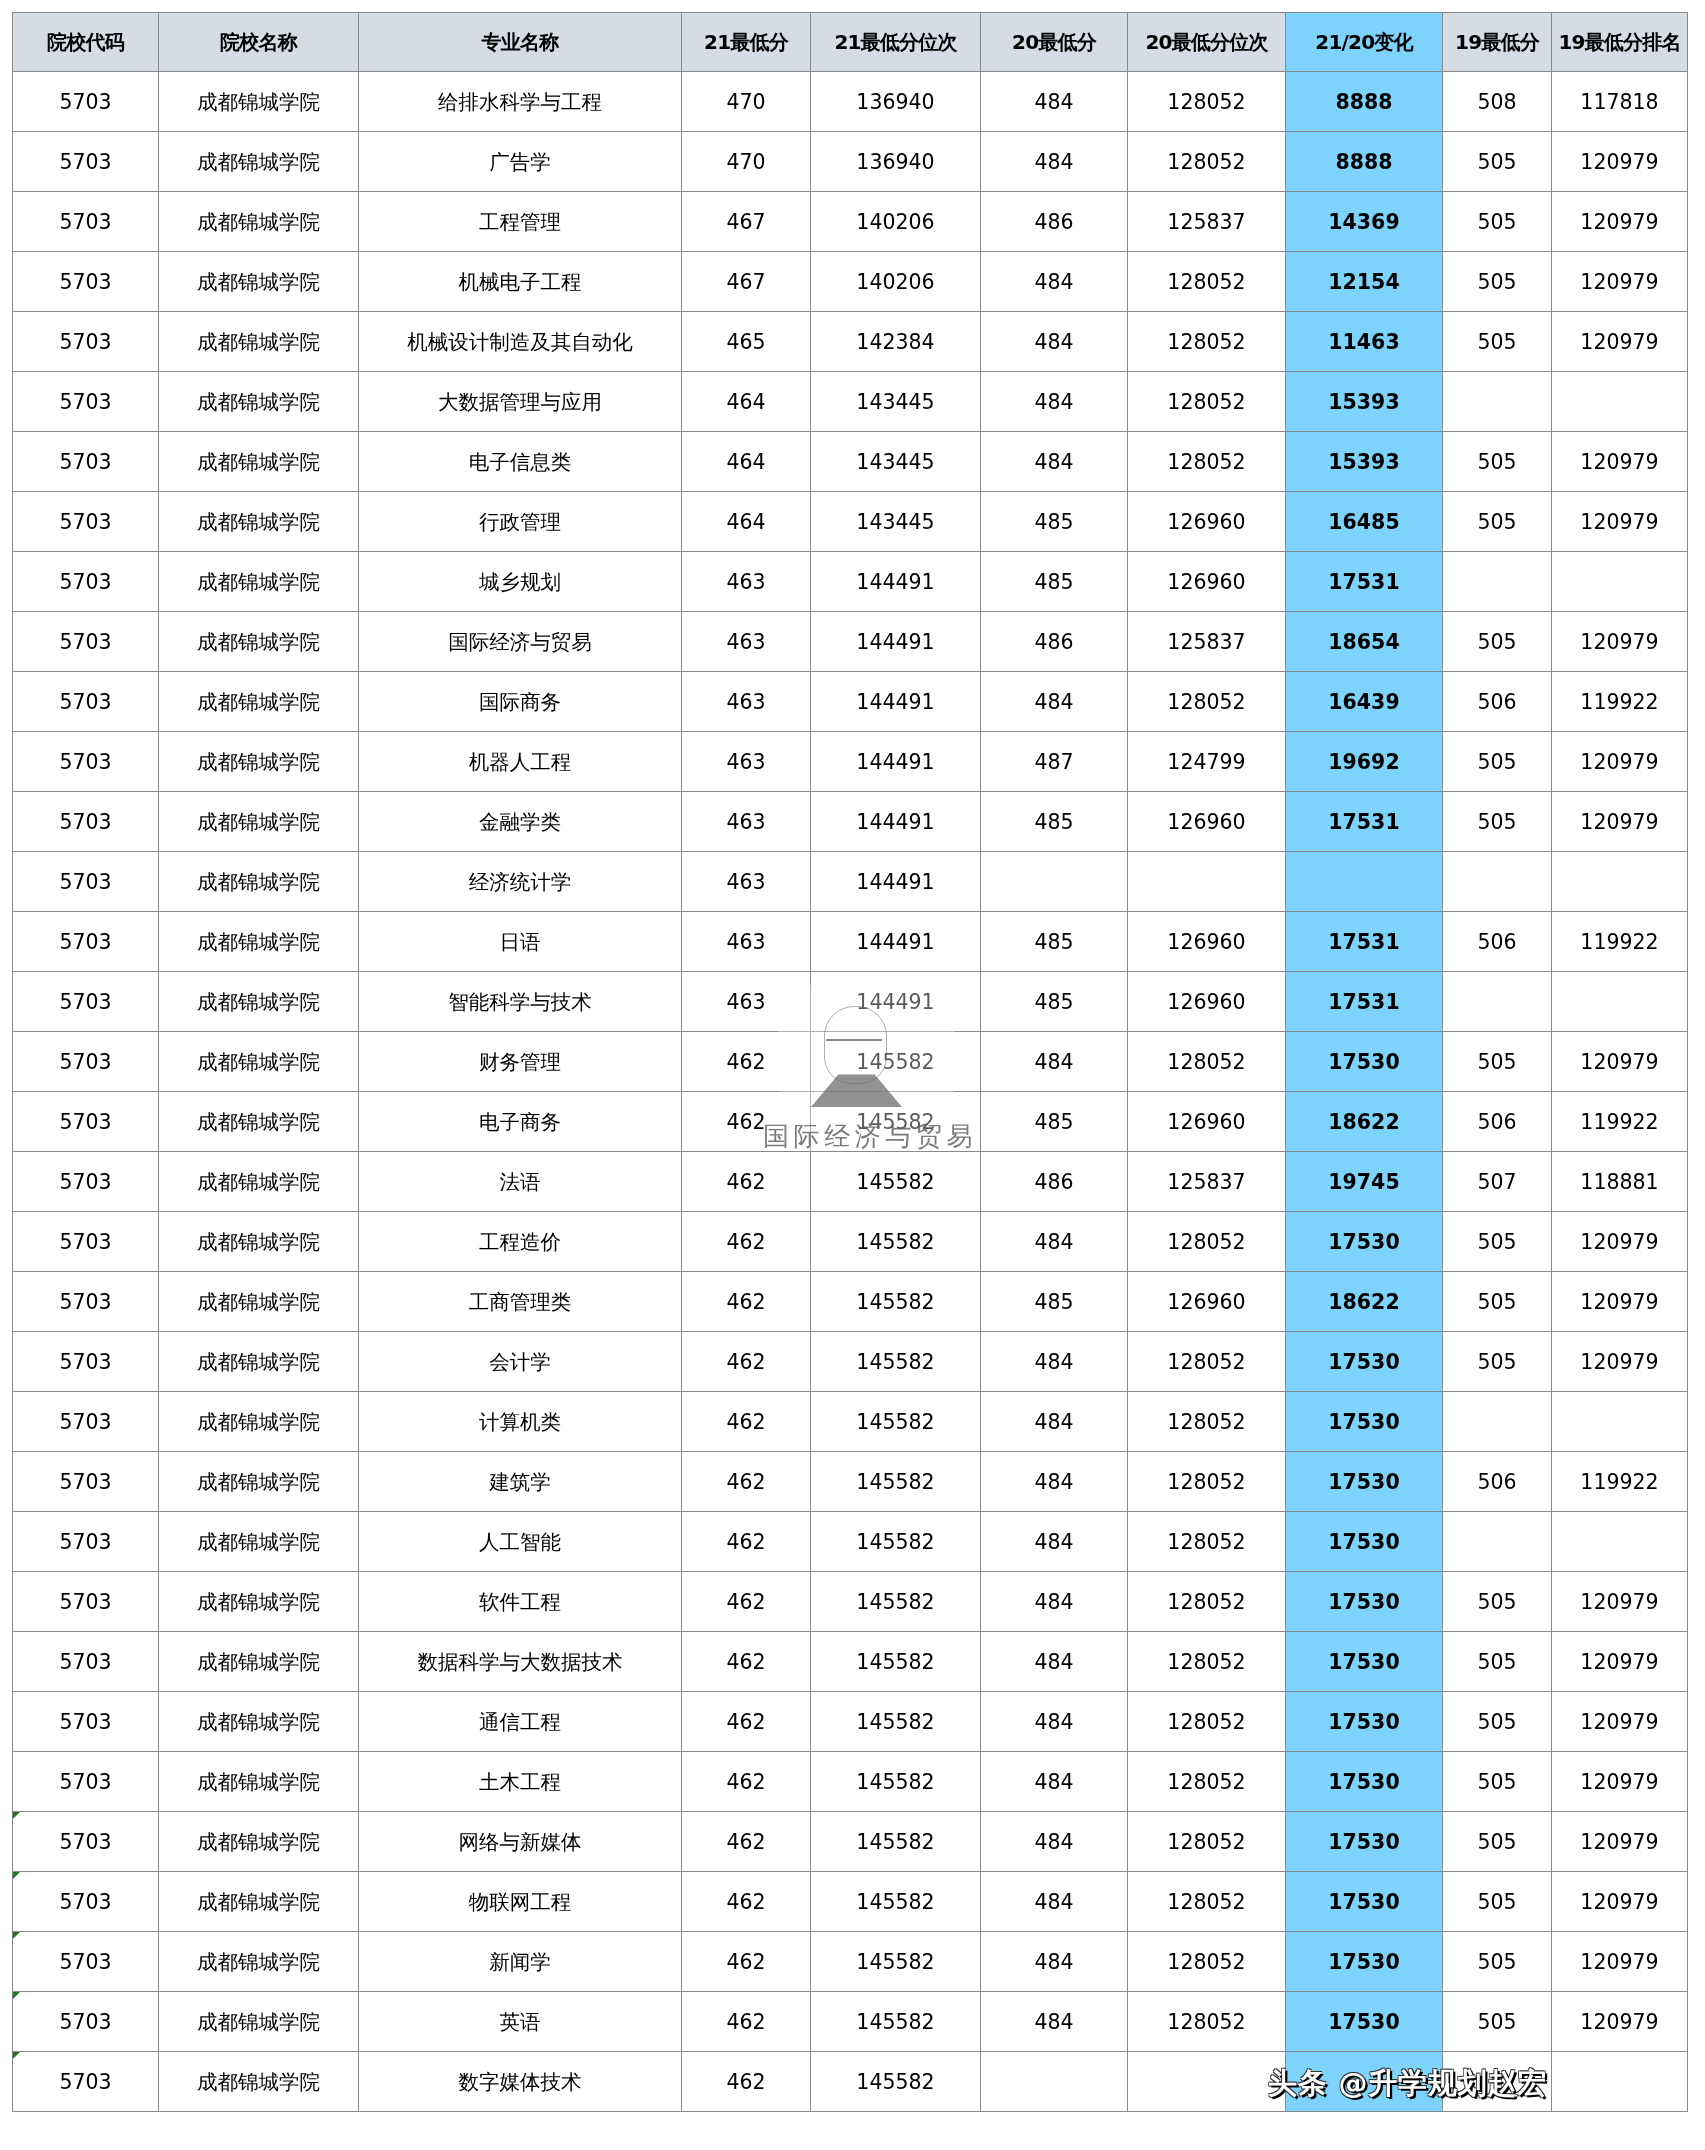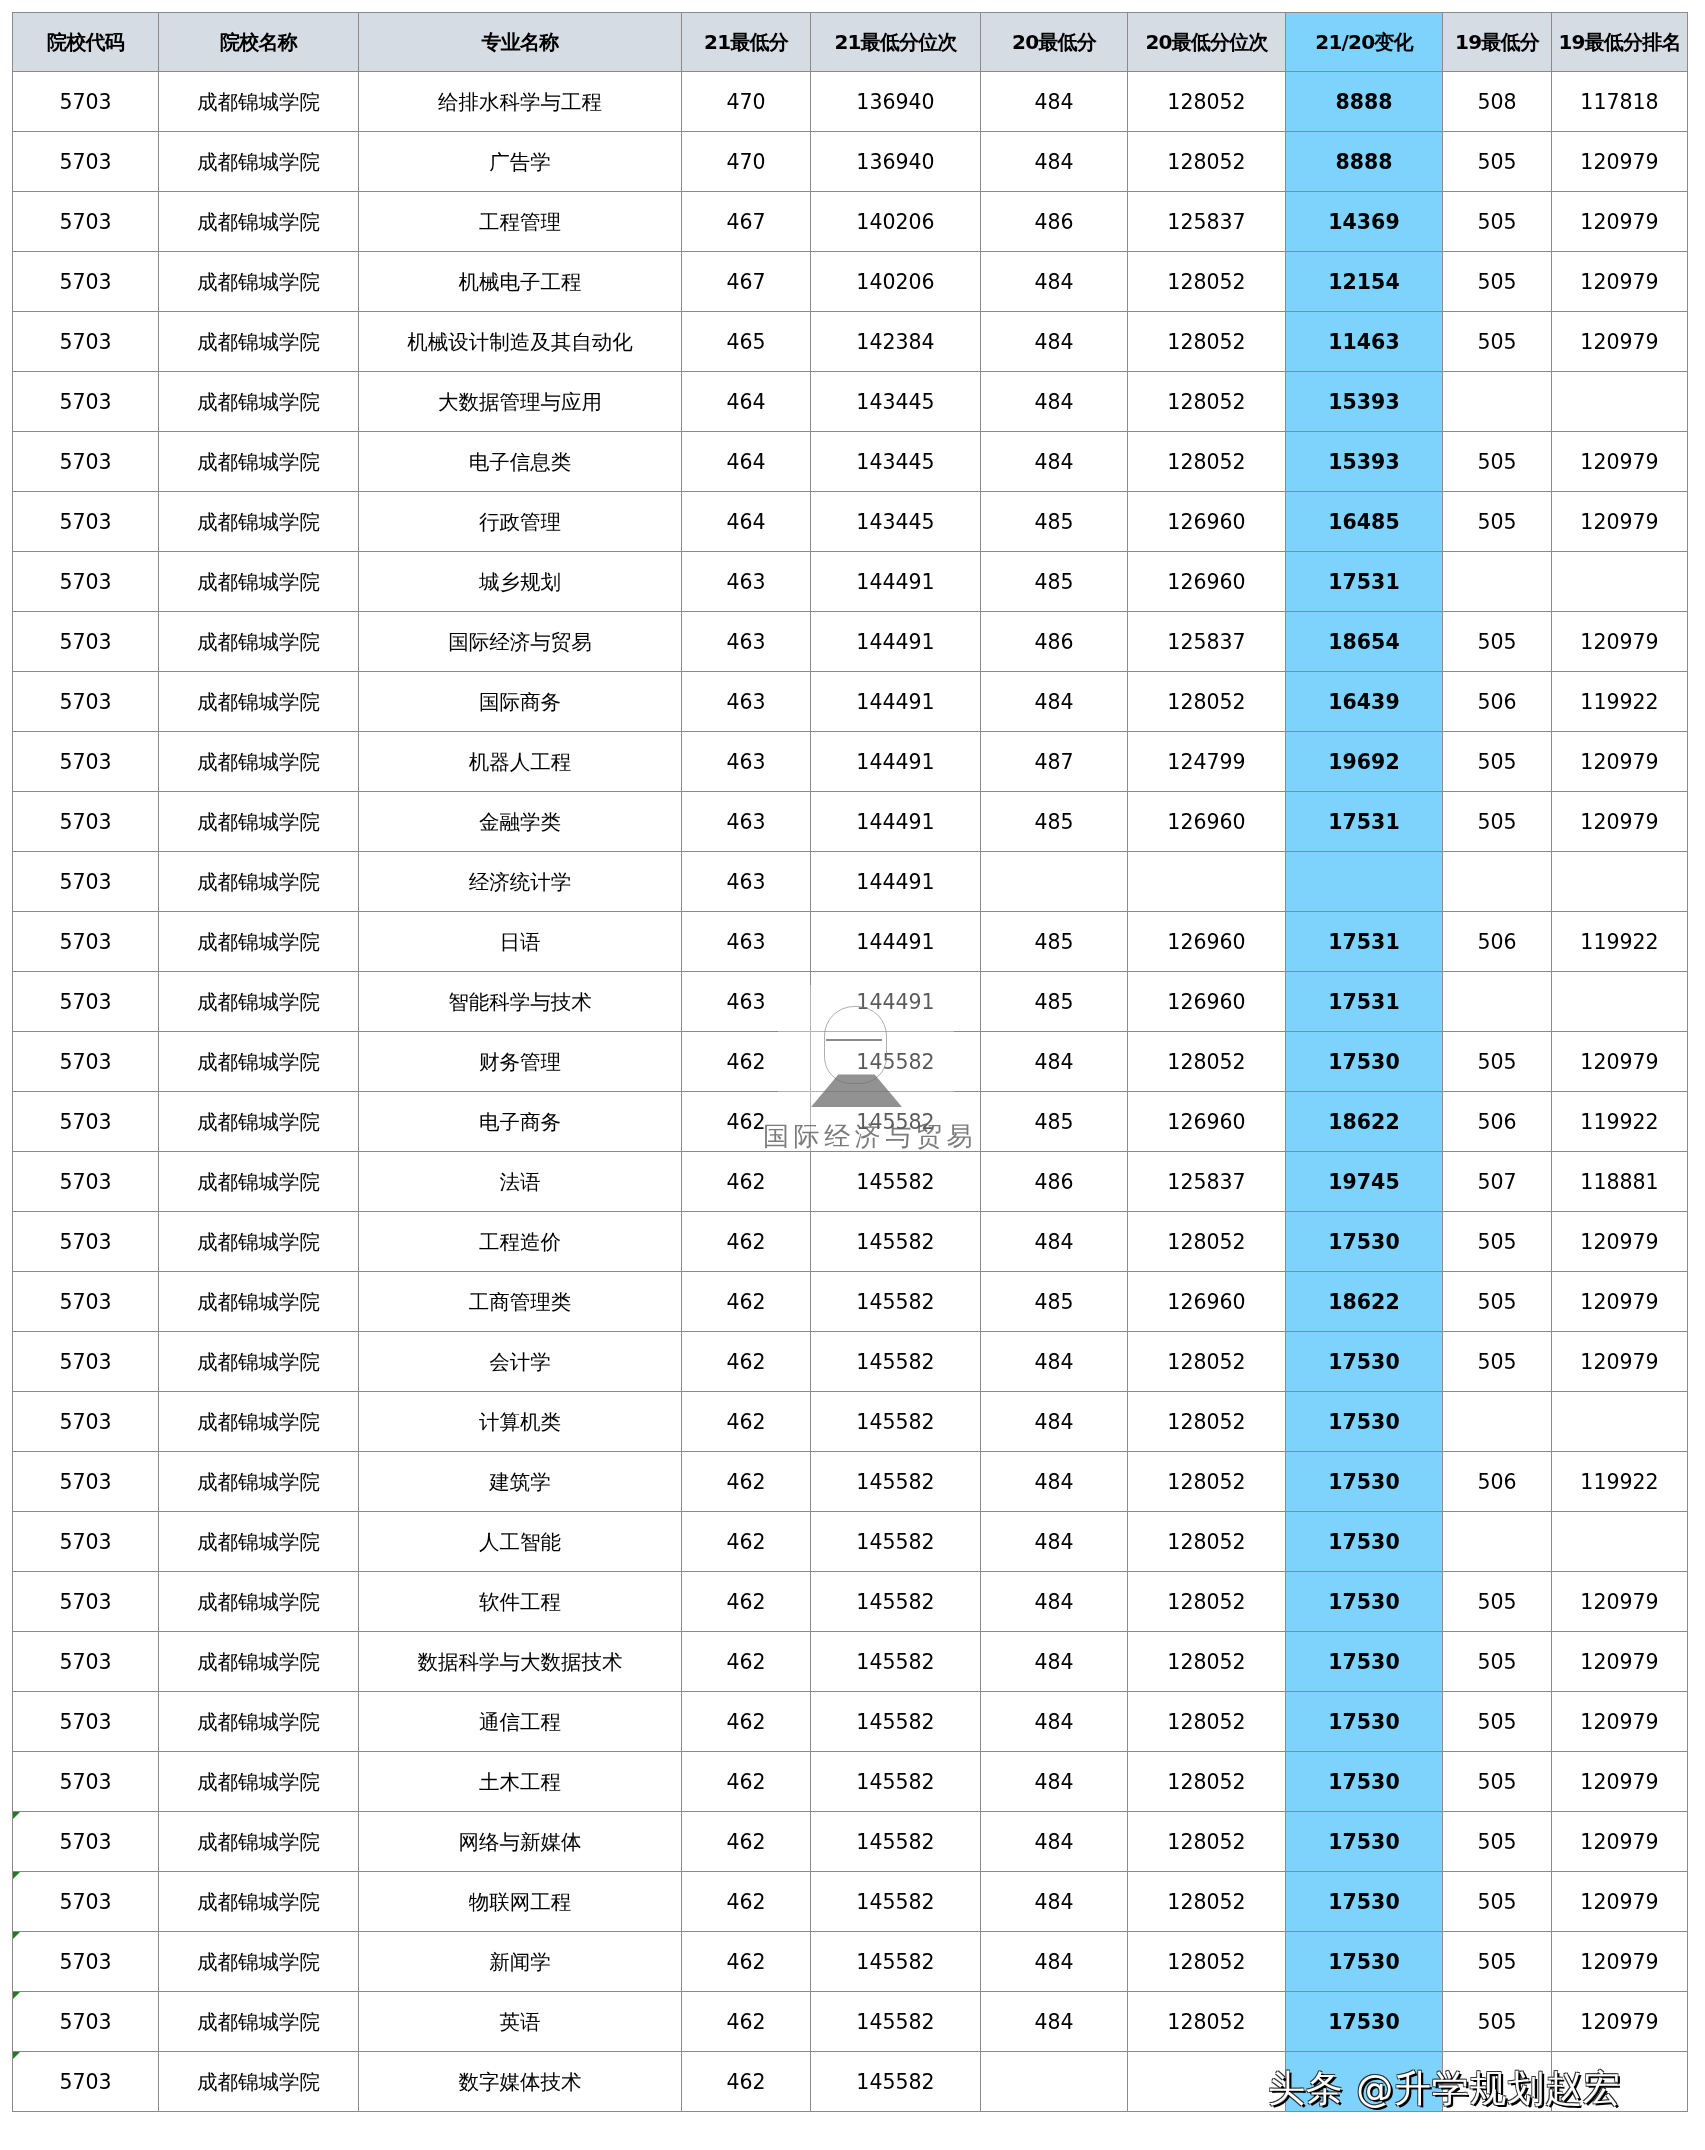--- a/index.html
+++ b/index.html
@@ -9,21 +9,21 @@
   #tbl th, #tbl td { border:1.5px solid #8a8a8a; text-align:center; vertical-align:middle; padding:0; overflow:hidden; white-space:nowrap; position:relative; }
   #tbl th { height:58px; background:#d6dce4; font-weight:bold; font-size:20px; letter-spacing:-0.8px; }
   #tbl td { height:59px; font-size:20.5px; }
   #tbl th.hl, #tbl td.hl { background:#7dd3fc; font-weight:bold; }
   .tri { position:absolute; left:0; top:0; width:0; height:0; border-top:7.6px solid #1e7d22; border-right:7.6px solid transparent; }
   #wm-portrait { position:absolute; left:778px; top:985px; width:176px; height:166px; background:rgba(255,255,255,0.35); pointer-events:none; }
   #wm-face { position:absolute; left:824px; top:1006px; width:61px; height:76px; border:1.5px solid rgba(120,120,120,0.6); border-radius:30px 30px 27px 27px; }
   #wm-glasses { position:absolute; left:826px; top:1039px; width:56px; height:12px; border-top:2.3px solid rgba(90,90,90,0.7); }
   #wm-body { position:absolute; left:811px; top:1071px; width:91px; height:36px; background:rgba(110,110,110,0.75); border-radius:38px 38px 0 0; clip-path:polygon(0 100%, 30% 10%, 70% 10%, 100% 100%); }
   #wm-sign { position:absolute; left:763px; top:1119px; font-size:26px; color:rgba(90,90,90,0.8); letter-spacing:4.6px; pointer-events:none; }
-  #footer-wm { position:absolute; left:1268px; top:2064px; font-size:37px; color:#fff; font-weight:normal;
+  #footer-wm { position:absolute; left:1268px; top:2064px; font-size:29px; color:#fff; font-weight:bold;
                text-shadow: 2.3px 2.3px 0 #000, -0.8px -0.8px 0 #333, 0.8px -0.8px 0 #333, -0.8px 0.8px 0 #333; letter-spacing:0.8px; }
 </style>
 </head>
 <body>
 
 <table id="tbl">
   <colgroup>
     <col style="width:146px">
       <col style="width:200px">
       <col style="width:323px">

